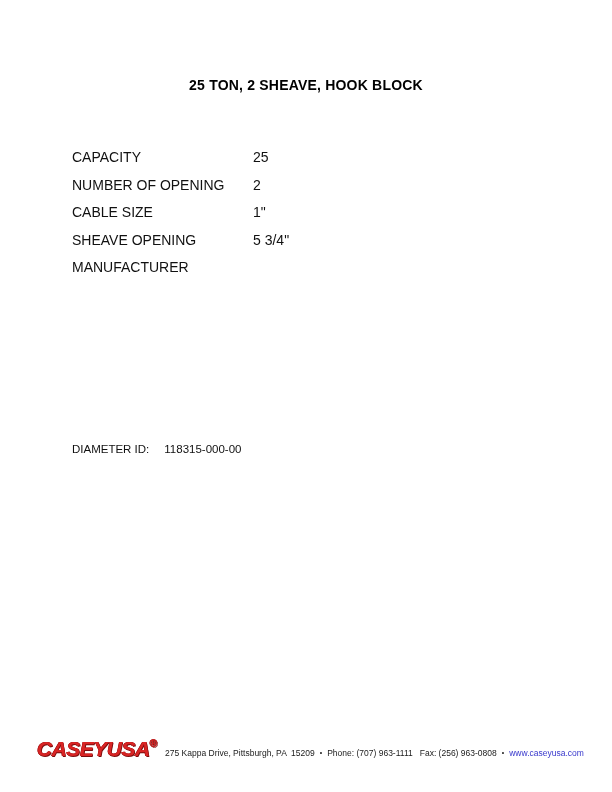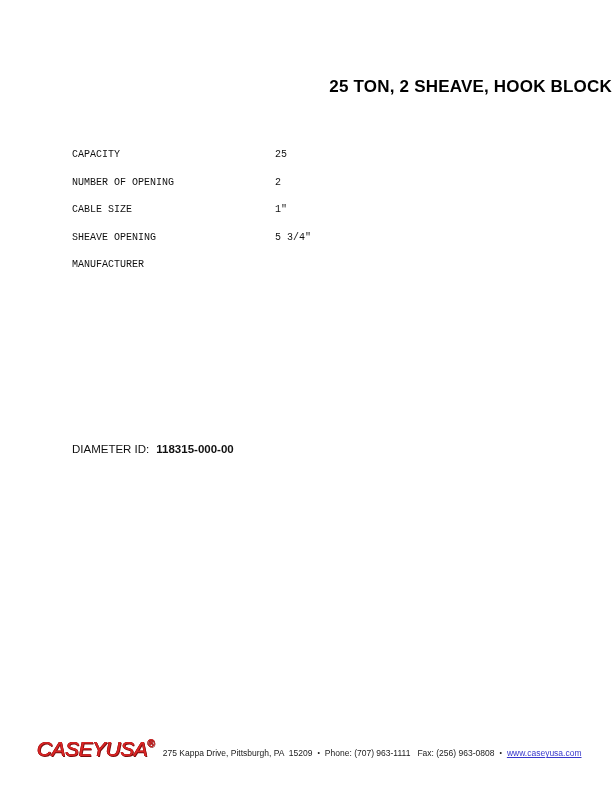--- a/index.html
+++ b/index.html
@@ -12,66 +12,64 @@
     font-family: "Liberation Sans", sans-serif;
     color: #111111;
     overflow: hidden;
     margin: 0 auto;
   }
   .doc-title {
     position: absolute;
     top: 77px;
     left: 0;
     right: 0;
-    text-align: right;
-    font-size: 17px;
+    text-align: center;
+    font-size: 14px;
     font-weight: bold;
     letter-spacing: 0.2px;
     color: #000000;
   }
   .specs {
     position: absolute;
     top: 149px;
     left: 72px;
     right: 60px;
   }
   .spec-row {
     display: flex;
     height: 27.6px;
     align-items: flex-start;
-    font-size: 10px;
-    font-family: Liberation Mono, monospace;
+    font-size: 14px;
   }
   .spec-label {
     width: 181px;
     flex: 0 0 181px;
   }
   .spec-value {
     flex: 1;
-    margin-left: 22px;
   }
   .inventory-line {
     position: absolute;
     top: 443px;
     left: 72px;
     font-size: 11.5px;
     white-space: pre;
   }
-  .inventory-line .inv-value { margin-left: 7px; font-weight: bold; }
+  .inventory-line .inv-value { margin-left: 15px; }
   .footer {
     position: absolute;
     left: 37px;
     top: 738px;
     right: 30px;
     display: flex;
     align-items: center;
   }
   .logo {
     font-size: 21px;
-    font-weight: normal;
+    font-weight: bold;
     font-style: italic;
     letter-spacing: -0.5px;
     color: #d92525;
     text-shadow:
       0.7px 0.7px 0 #7a0d0d,
       -0.4px -0.4px 0 #a31414,
       0.4px -0.4px 0 #a31414,
       -0.4px 0.4px 0 #a31414;
     white-space: nowrap;
     line-height: 1;
@@ -92,21 +90,20 @@
   }
   .footer-text .sep {
     display: inline-block;
     margin: 0 5px;
     font-size: 7px;
     vertical-align: 1px;
   }
   .footer-text .gap { display: inline-block; width: 7px; }
   .site-link {
     color: #3737cc;
-    text-decoration: underline;
     cursor: pointer;
   }
 </style>
 </head>
 <body>
 
 <div class="page">
 
   <div class="doc-title">25 TON, 2 SHEAVE, HOOK BLOCK</div>
 

